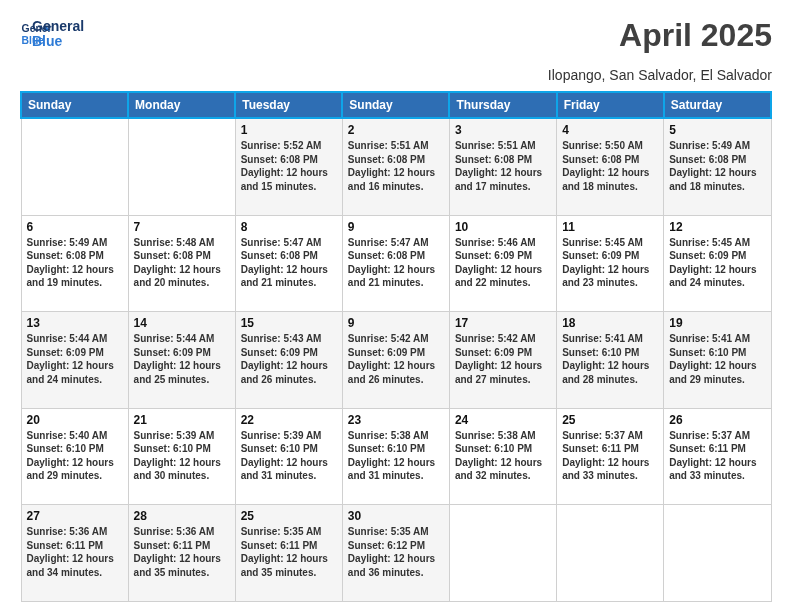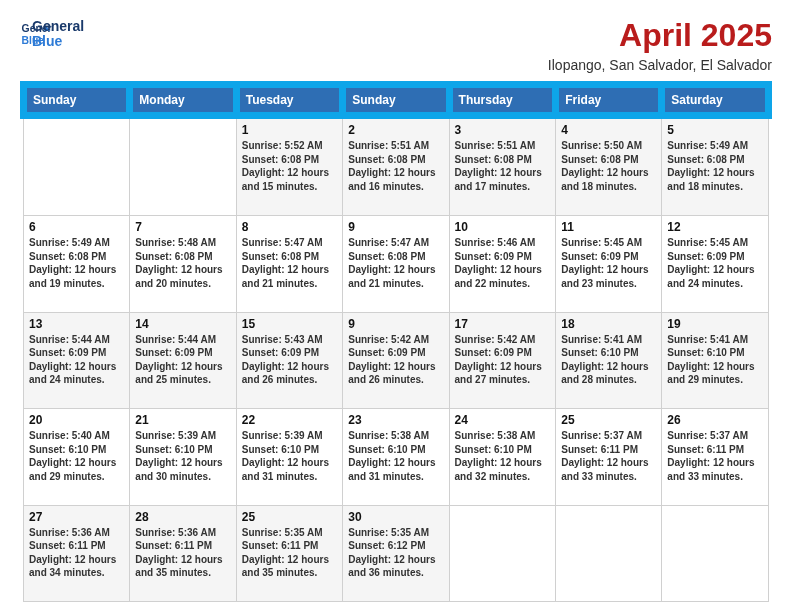--- a/index.html
+++ b/index.html
@@ -31,42 +31,42 @@
     .logo-icon {
       width: 32px;
       height: 32px;
     }
     .title-area {
       text-align: right;
     }
     .main-title {
       font-size: 32px;
       font-weight: bold;
-      color: #b91c1c;
+      color: #404040;
       line-height: 1.1;
     }
     .subtitle {
       font-size: 14px;
       color: #333;
-      margin-top: 4px;
+      margin-top: 14px;
     }
     .calendar {
       width: 100%;
       border-collapse: collapse;
       flex: 1;
       font-size: 10.5px;
     }
     .calendar thead th {
       background: #2e6eb4;
       color: #fff;
       font-size: 12px;
       font-weight: bold;
       padding: 5px 6px;
       text-align: left;
-      border: 7px solid #0ea5e9;
+      border: 2px solid #0ea5e9;
     }
     .calendar tbody td {
       border: 1px solid #d0d0d0;
       vertical-align: top;
       padding: 4px 5px;
       width: 108px;
       background: #fff;
       height: 78px;
     }
     .calendar tbody tr:nth-child(odd) td {

